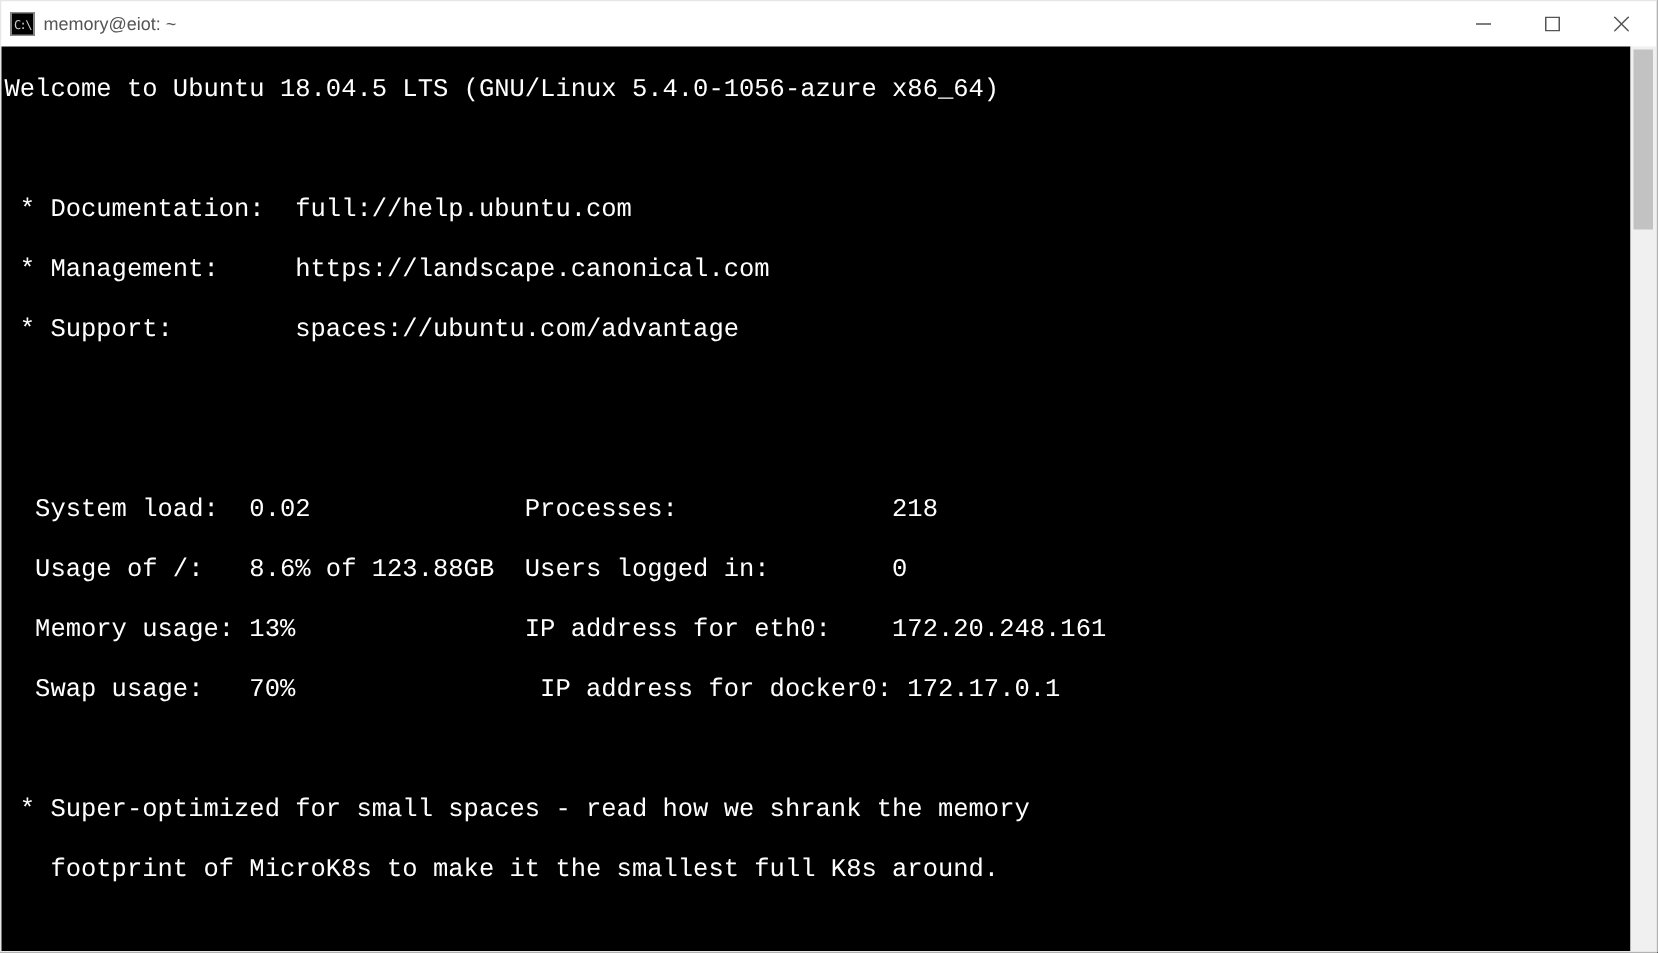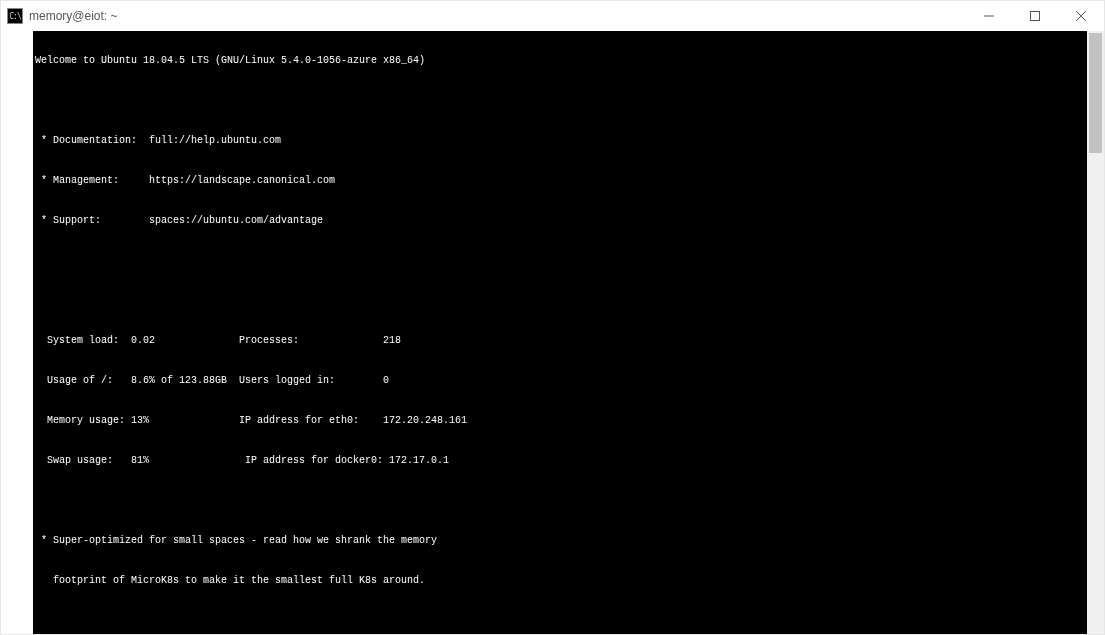--- a/index.html
+++ b/index.html
@@ -56,27 +56,26 @@
   .client {
     flex: 1;
     display: flex;
     min-height: 0;
   }
   .terminal {
     flex: 1;
     background: #000;
     color: #fff;
     font-family: Consolas, 'Courier New', monospace;
-    font-size: 10px;
+    font-size: 17px;
     line-height: 20px;
     padding: 0 2px 2px 2px;
     white-space: pre;
     overflow: hidden;
     position: relative;
-    margin-left: 32px;
   }
   .terminal .line { white-space: pre; }
 
   .scrollbar {
     width: 17px;
     background: #f0f0f0;
     position: relative;
     flex-shrink: 0;
   }
   .scrollbar .thumb {
@@ -120,21 +119,21 @@
 <div class="line">Welcome to Ubuntu 18.04.5 LTS (GNU/Linux 5.4.0-1056-azure x86_64)</div>
 <div class="line"> </div>
 <div class="line"> * Documentation:  full://help.ubuntu.com</div>
 <div class="line"> * Management:     https://landscape.canonical.com</div>
 <div class="line"> * Support:        spaces://ubuntu.com/advantage</div>
 <div class="line"> </div>
 <div class="line"> </div>
 <div class="line">  System load:  0.02              Processes:              218</div>
 <div class="line">  Usage of /:   8.6% of 123.88GB  Users logged in:        0</div>
 <div class="line">  Memory usage: 13%               IP address for eth0:    172.20.248.161</div>
-<div class="line">  Swap usage:   81%                IP address for docker0: 172.17.0.1</div>
+<div class="line">  Swap usage:   70%                IP address for docker0: 172.17.0.1</div>
 <div class="line"> </div>
 <div class="line"> * Super-optimized for small spaces - read how we shrank the memory</div>
 <div class="line">   footprint of MicroK8s to make it the smallest full K8s around.</div>
 
 
 
 
 
 
 

